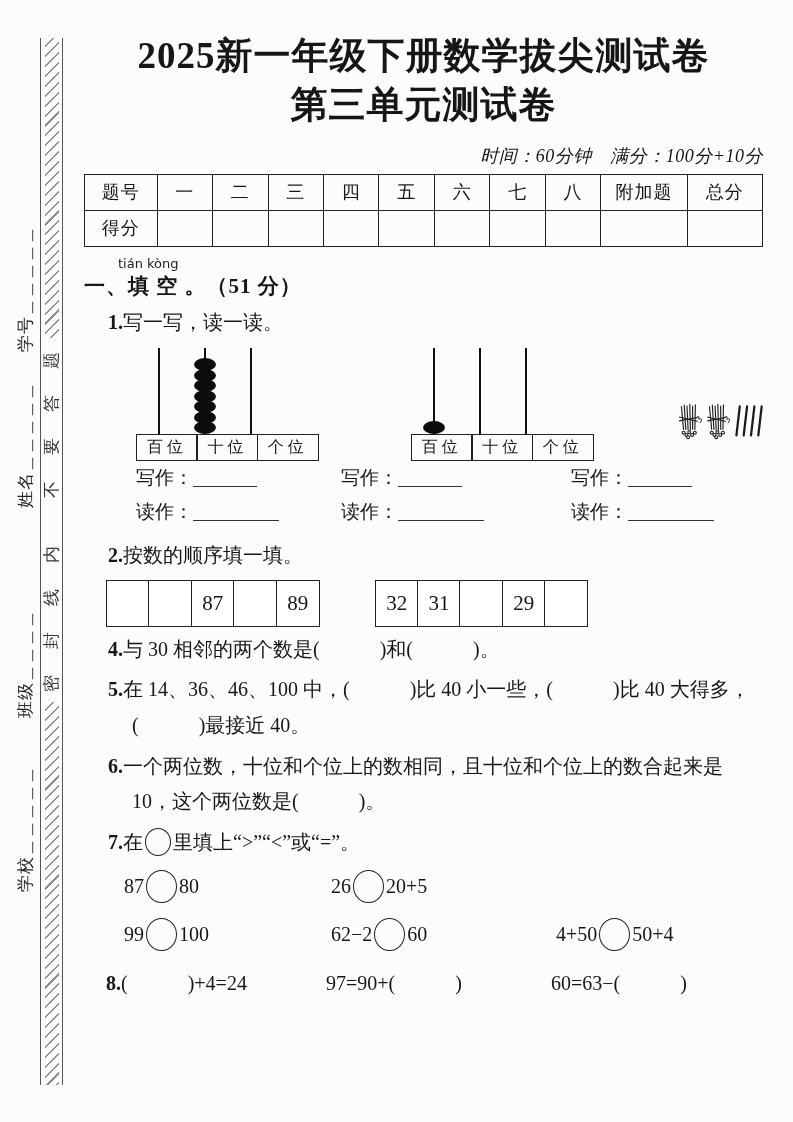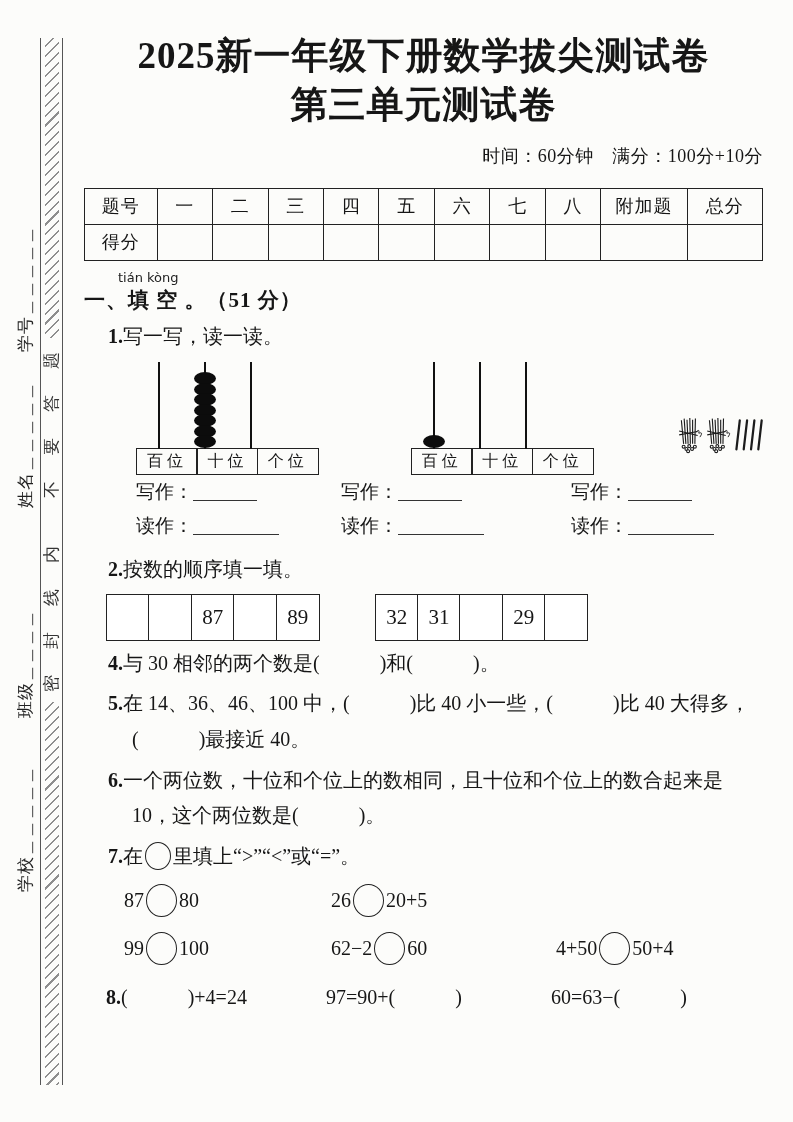--- a/index.html
+++ b/index.html
@@ -22,22 +22,22 @@
   .hatch{width:14px;background:repeating-linear-gradient(135deg,transparent 0 5.5px,#8e8e8e 5.5px 7px);}
   .hatch-top{height:300px;flex:0 0 auto;}
   .hatch-bottom{flex:1 1 auto;margin-top:10px;}
   .seal-chars{display:flex;flex-direction:column;align-items:center;gap:26px;margin-top:14px;}
   .seal-char{display:block;font-size:17px;color:#333;transform:rotate(-90deg);line-height:1;}
   .seal-char.gap-before{margin-top:22px;}
   
   .main{position:absolute;left:84px;right:30px;top:0;}
   .title{margin:0;text-align:center;font-weight:bold;font-size:37px;line-height:1.32;letter-spacing:1px;}
   .title-wrap{padding-top:32px;}
-  .meta{margin-top:14px;text-align:right;font-size:18px;letter-spacing:.5px;}
-  table.score{border-collapse:collapse;width:100%;margin-top:20px;table-layout:fixed;}
+  .meta{margin-top:14px;text-align:right;font-size:18px;letter-spacing:.5px;font-style:italic;}
+  table.score{border-collapse:collapse;width:100%;margin-top:6px;table-layout:fixed;}
   table.score td{
     border:1.6px solid #222;height:35px;text-align:center;font-size:18px;
     padding:0;letter-spacing:1px;overflow:hidden;
   }
   col.c-first{width:10.6%;} col.c-num{width:8.1%;} col.c-extra{width:12.6%;} col.c-total{width:11%;}
   .pinyin{margin:9px 0 0 34px;font-size:13px;color:#222;font-family:"DejaVu Sans","Liberation Sans",sans-serif;}
   .sec-head{font-size:21px;font-weight:bold;margin:1px 0 0 0;letter-spacing:1px;}
   .question{font-size:20px;line-height:1.78;margin:5px 0 2px 24px;padding-left:24px;text-indent:-24px;}
   .qnum{font-weight:bold;}
   

